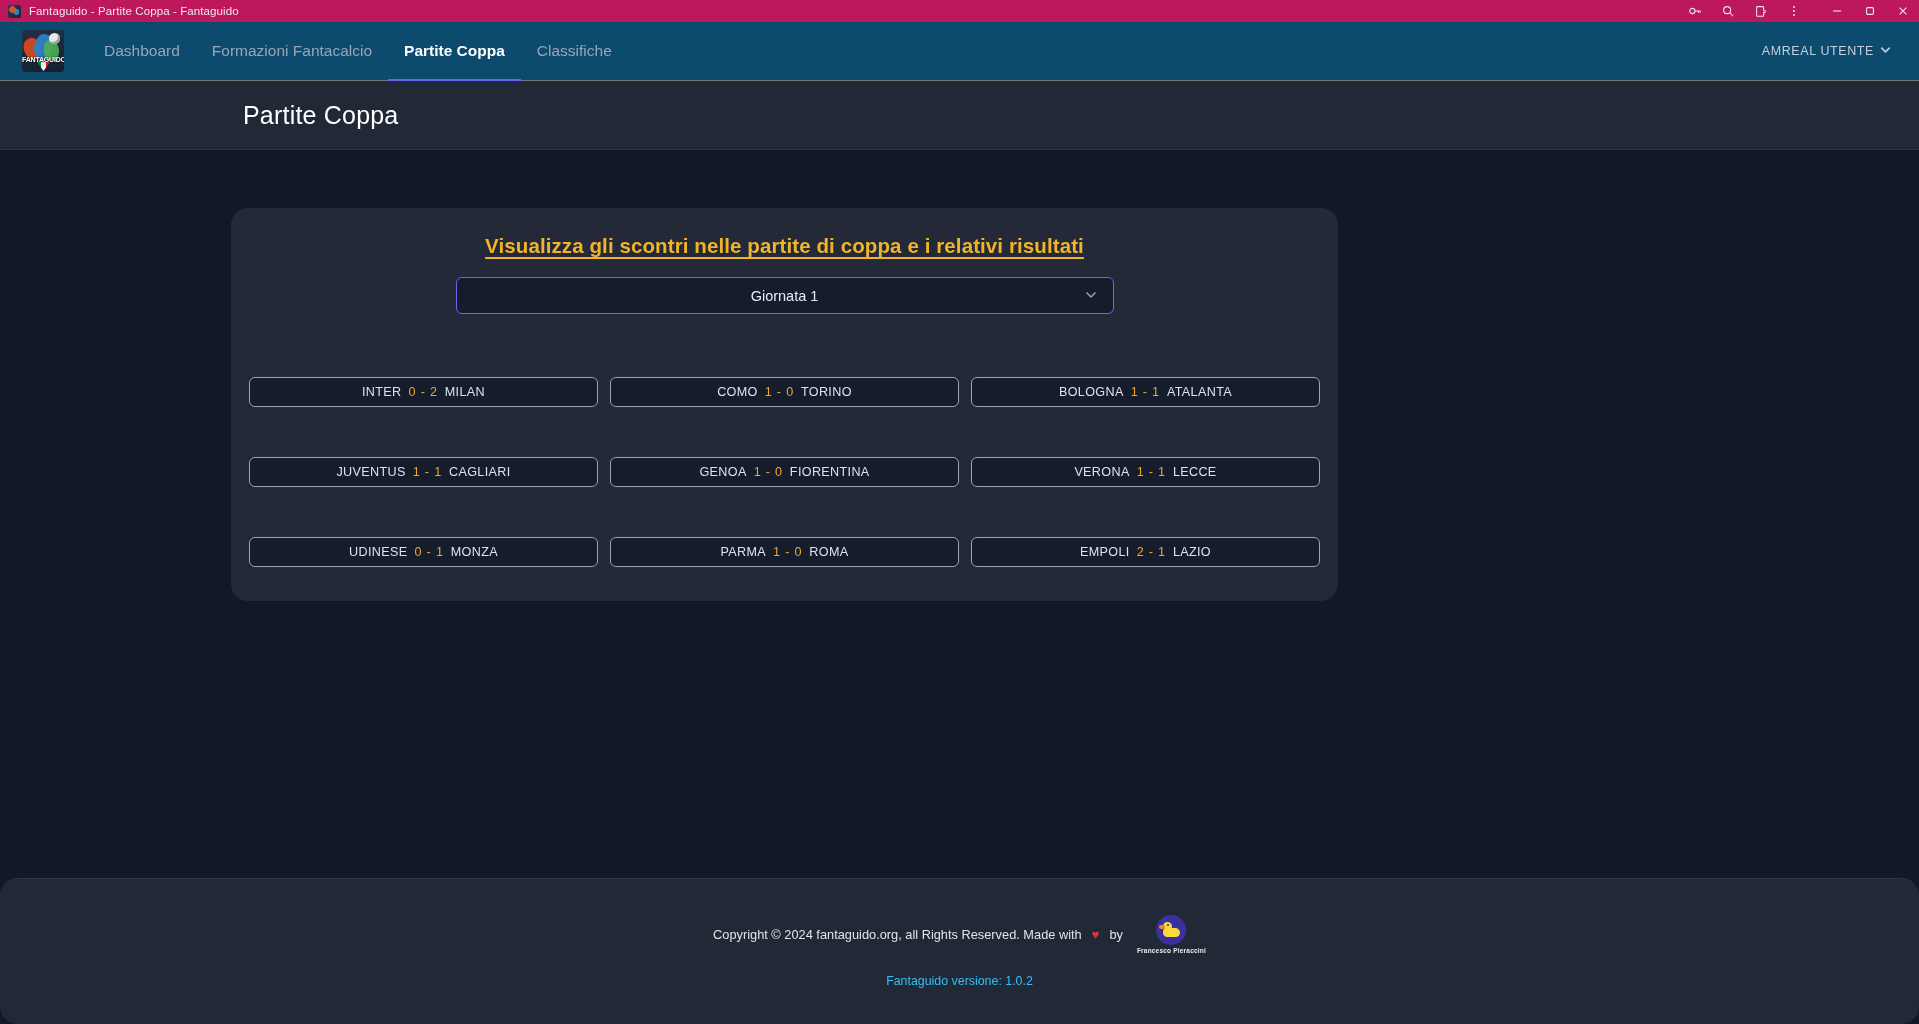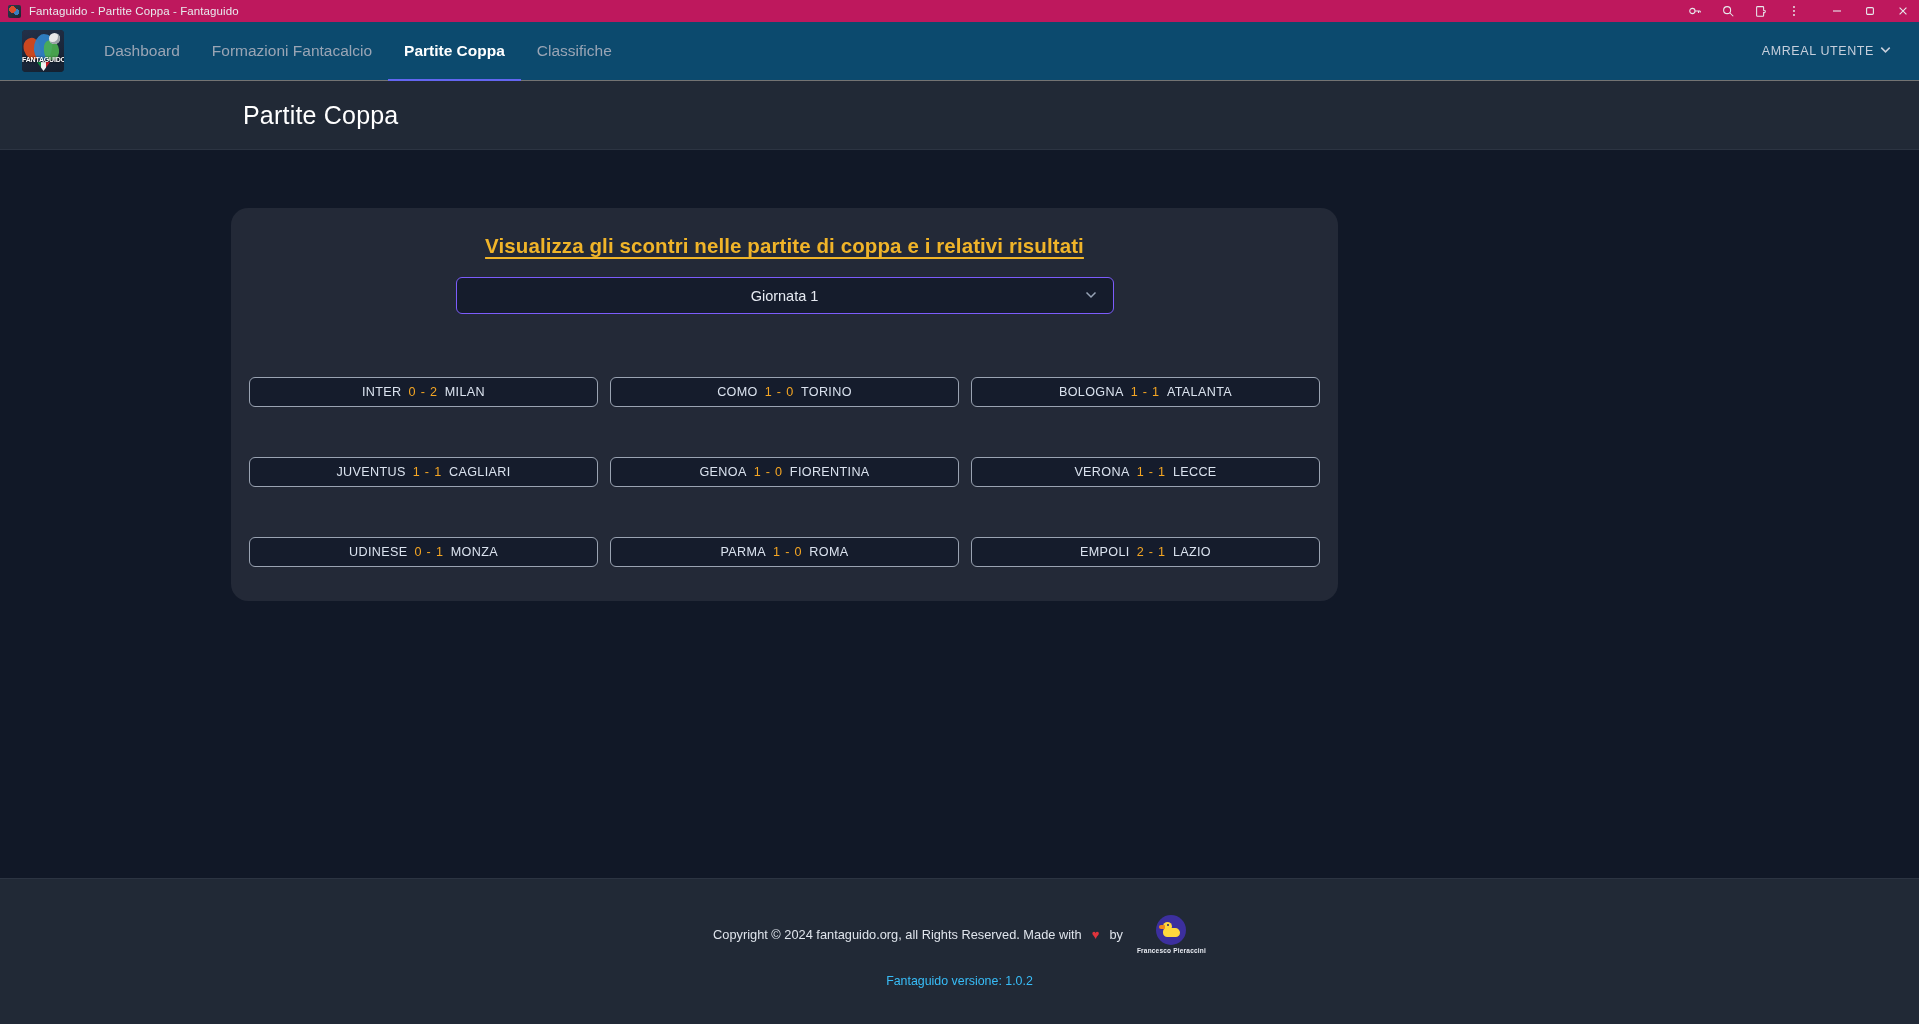--- a/index.html
+++ b/index.html
@@ -203,20 +203,21 @@
     position: absolute;
     left: 0; right: 0; bottom: 0;
     height: 146px;
     background: #212936;
     border-top: 1px solid #2c3442;
     display: flex;
     flex-direction: column;
     align-items: center;
     justify-content: center;
     gap: 20px;
+    border-radius: 18px;
   }
   .foot-row {
     display: flex;
     align-items: center;
     gap: 10px;
     color: #dfe4ec;
     font-size: 12.8px;
   }
   .heart { color: #e0343c; font-size: 13px; }
   .author {

